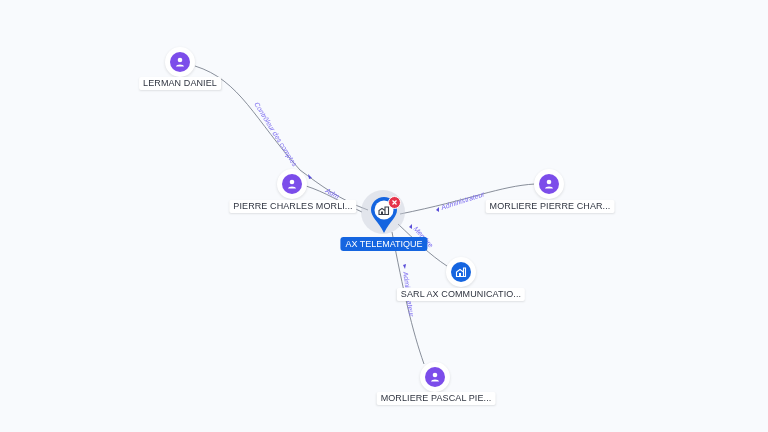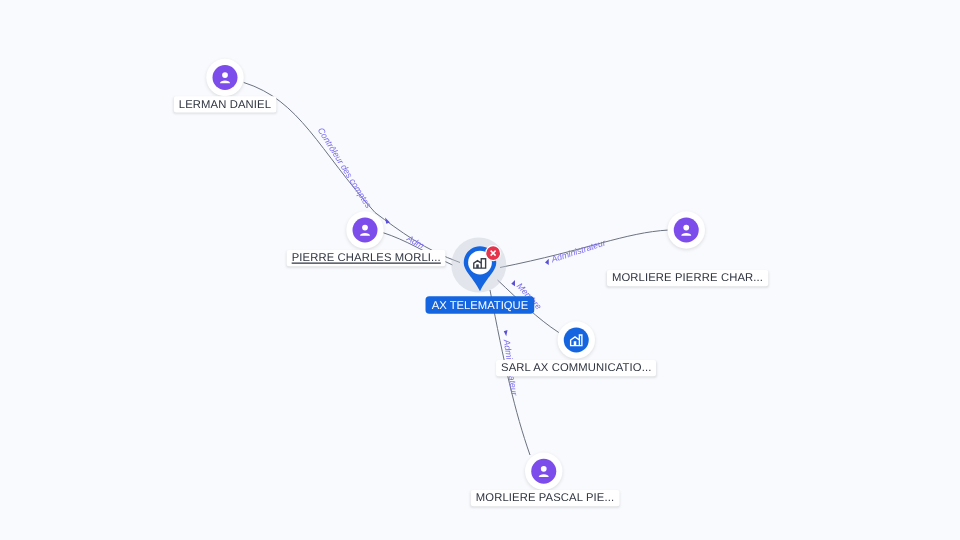--- a/index.html
+++ b/index.html
@@ -76,31 +76,31 @@
 <div class="label" style="left:180px; top:77px;">LERMAN DANIEL</div>
 
 <div class="node" style="left:292px; top:184px;">
   <div class="disc person">
     <svg width="12" height="12" viewBox="0 0 12 12">
         <circle cx="6" cy="4" r="2.3" fill="#fff"></circle>
         <path d="M2,10.5 C2,7.8 10,7.8 10,10.5 Z" fill="#fff"></path>
       </svg>
   </div>
 </div>
-<div class="label" style="left:293px; top:200px;text-decoration:underline;">PIERRE CHARLES MORLI...</div>
+<div class="label" style="left:293px; top:200px;">PIERRE CHARLES MORLI...</div>
 
 <div class="node" style="left:549px; top:184px;">
   <div class="disc person">
     <svg width="12" height="12" viewBox="0 0 12 12">
         <circle cx="6" cy="4" r="2.3" fill="#fff"></circle>
         <path d="M2,10.5 C2,7.8 10,7.8 10,10.5 Z" fill="#fff"></path>
       </svg>
   </div>
 </div>
-<div class="label" style="left:550px; top:216px;">MORLIERE PIERRE CHAR...</div>
+<div class="label" style="left:550px; top:200px;">MORLIERE PIERRE CHAR...</div>
 
 <div class="node" style="left:461px; top:272px;">
   <div class="disc company">
     <svg width="12" height="12" viewBox="0 0 12 12">
         <path d="M1.5,10.5 V6 L5,3.5 L8.5,6 V10.5 Z M8.5,10.5 V2 H10.5 V10.5 Z" fill="none" stroke="#fff" stroke-width="1.1"></path>
         <rect x="4" y="7" width="2" height="3.5" fill="#fff"></rect>
       </svg>
   </div>
 </div>
 <div class="label" style="left:461px; top:288px;text-align:right;">SARL AX COMMUNICATIO...</div>

